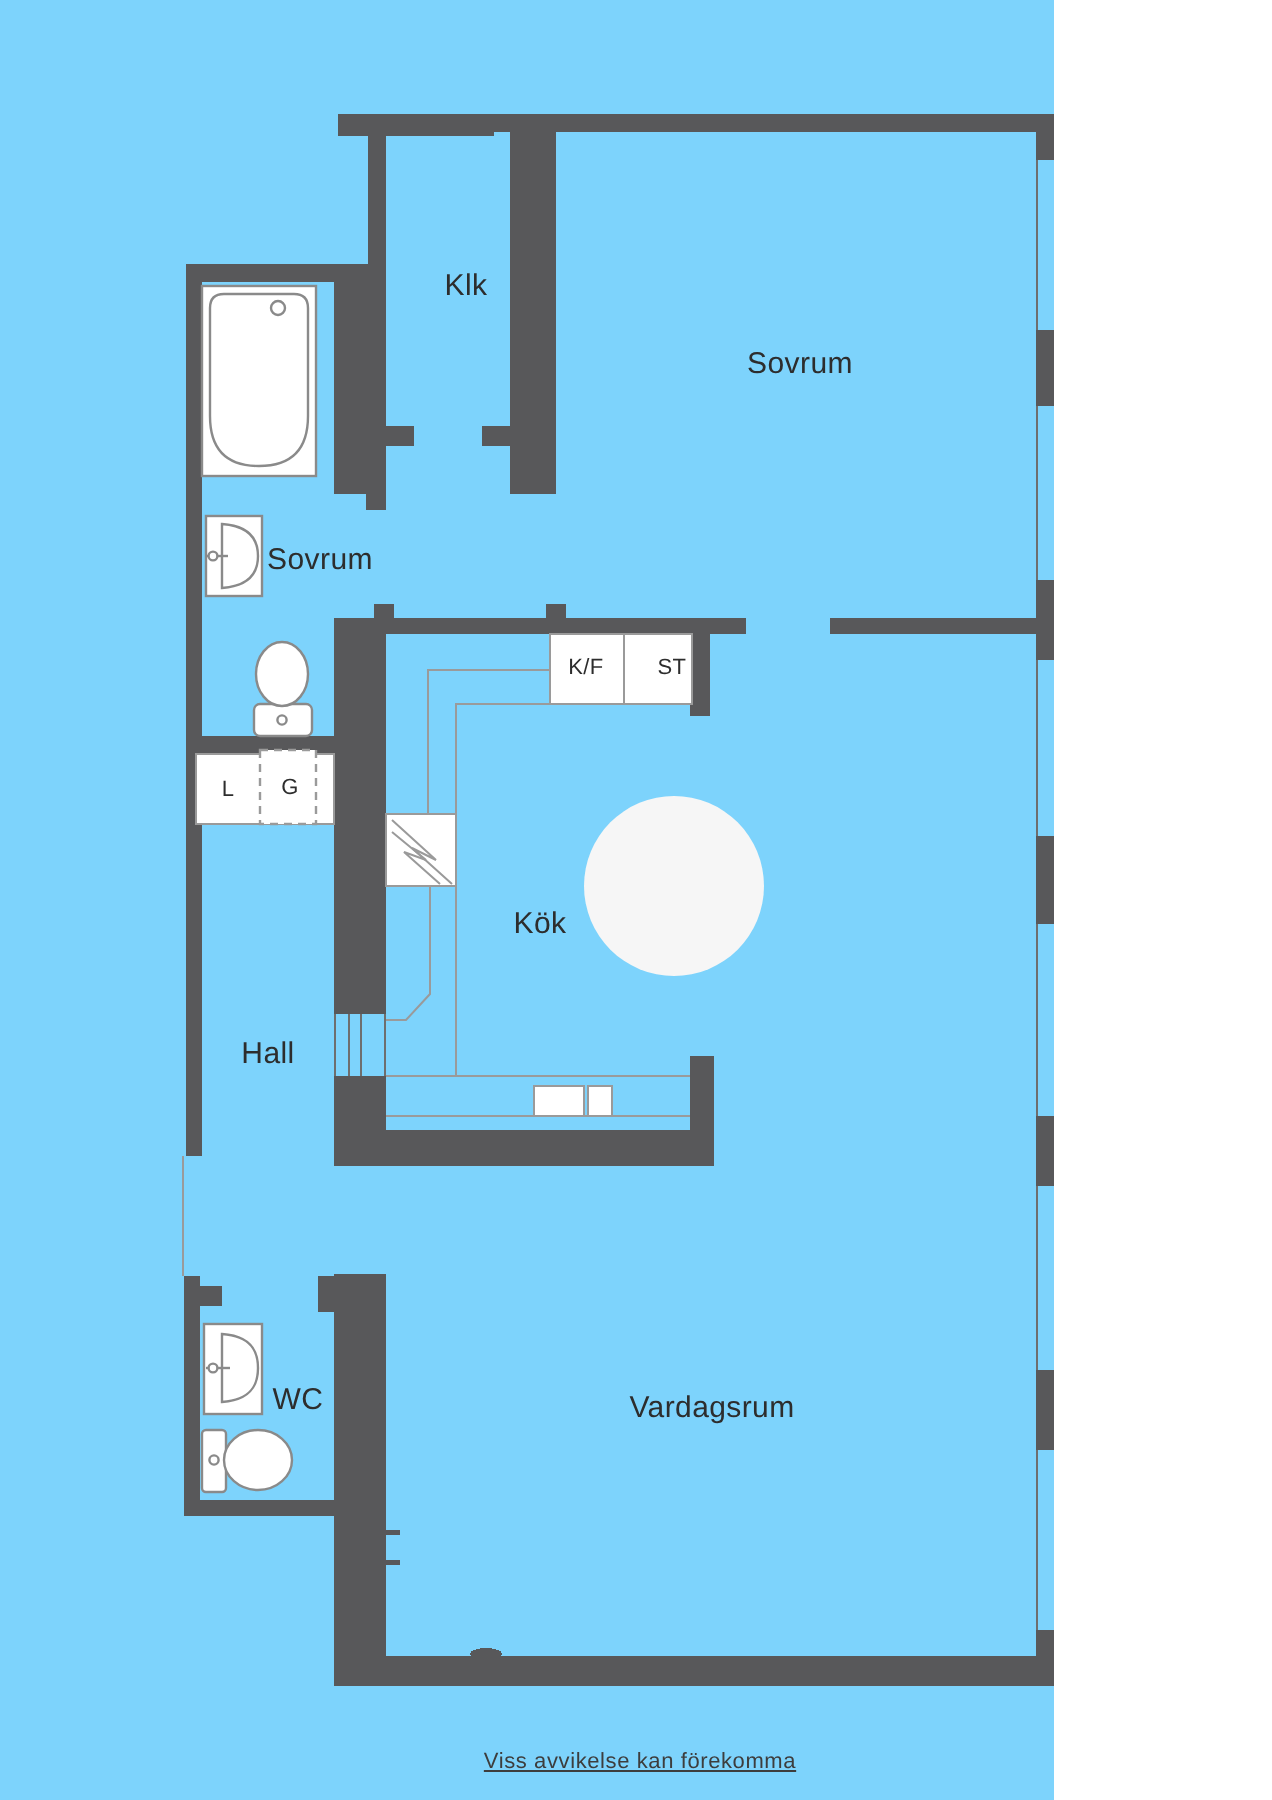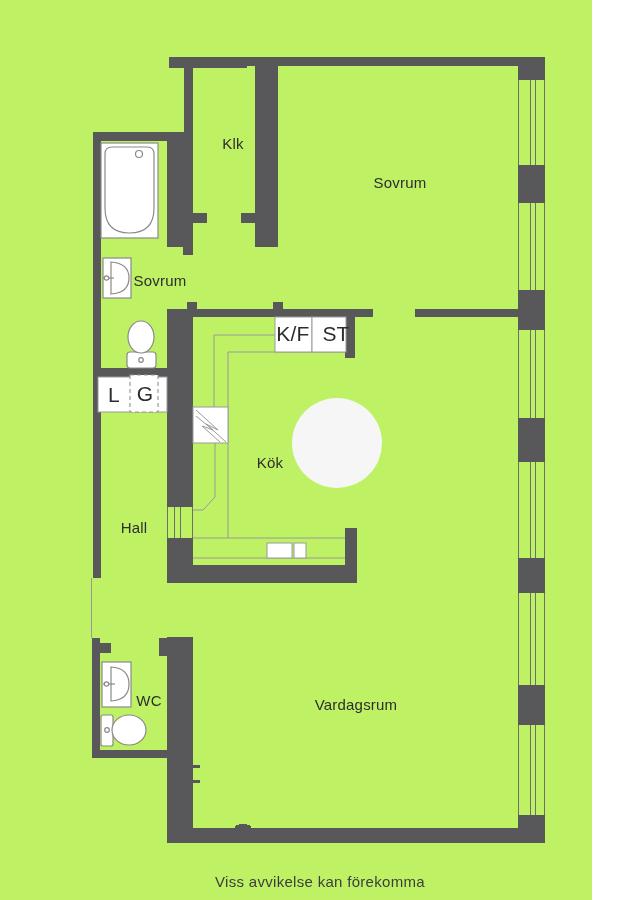--- a/index.html
+++ b/index.html
@@ -1,30 +1,30 @@
 <!DOCTYPE html>
 <html style="--wall: #58585a; --line: #9a9a9a; --window-line: #6e6e6e; --fixture: #8a8a8a; --text: #2d2d2d; --footer-text: #3d3d3d; --table-fill: #f6f6f6;"><head>
 <meta charset="utf-8">
 <style>
   html,body{margin:0;padding:0;background:#ffffff;}
-  .stage{position:relative;width:592px;height:900px;background:#bef264;overflow:hidden;
+  .stage{position:relative;width:527px;height:900px;background:#7dd3fc;overflow:hidden;
          font-family:"Liberation Sans",sans-serif;}
   svg{position:absolute;left:0;top:0;}
   .wall{fill:var(--wall);stroke:none;}
   .thin{fill:none;stroke:var(--line);stroke-width:1;}
   .thinbox{fill:#ffffff;stroke:var(--line);stroke-width:1;}
   .dash{fill:#ffffff;stroke:var(--line);stroke-width:1.2;stroke-dasharray:4 3;}
   .win{stroke:var(--window-line);stroke-width:1;}
   .fix{fill:#ffffff;stroke:var(--fixture);stroke-width:1.2;}
   .fixline{fill:none;stroke:var(--fixture);stroke-width:1.2;}
   .table{fill:var(--table-fill);}
   .lbl{position:absolute;transform:translate(-50%,-50%);font-size:15px;color:var(--text);
        white-space:nowrap;letter-spacing:.2px;}
-  .app{font-size:21px;}
-  .footer{font-size:15px;color:var(--footer-text);letter-spacing:.3px;}
+  .app{font-size:11px;}
+  .footer{font-size:11px;color:var(--footer-text);letter-spacing:.3px;text-decoration:underline;}
 </style>
 </head>
 <body>
 
 <div class="stage">
   <svg width="636" height="900" viewBox="0 0 636 900">
 
     <circle class="table" cx="337" cy="443" r="45"></circle>
 
     <g shape-rendering="crispEdges">

